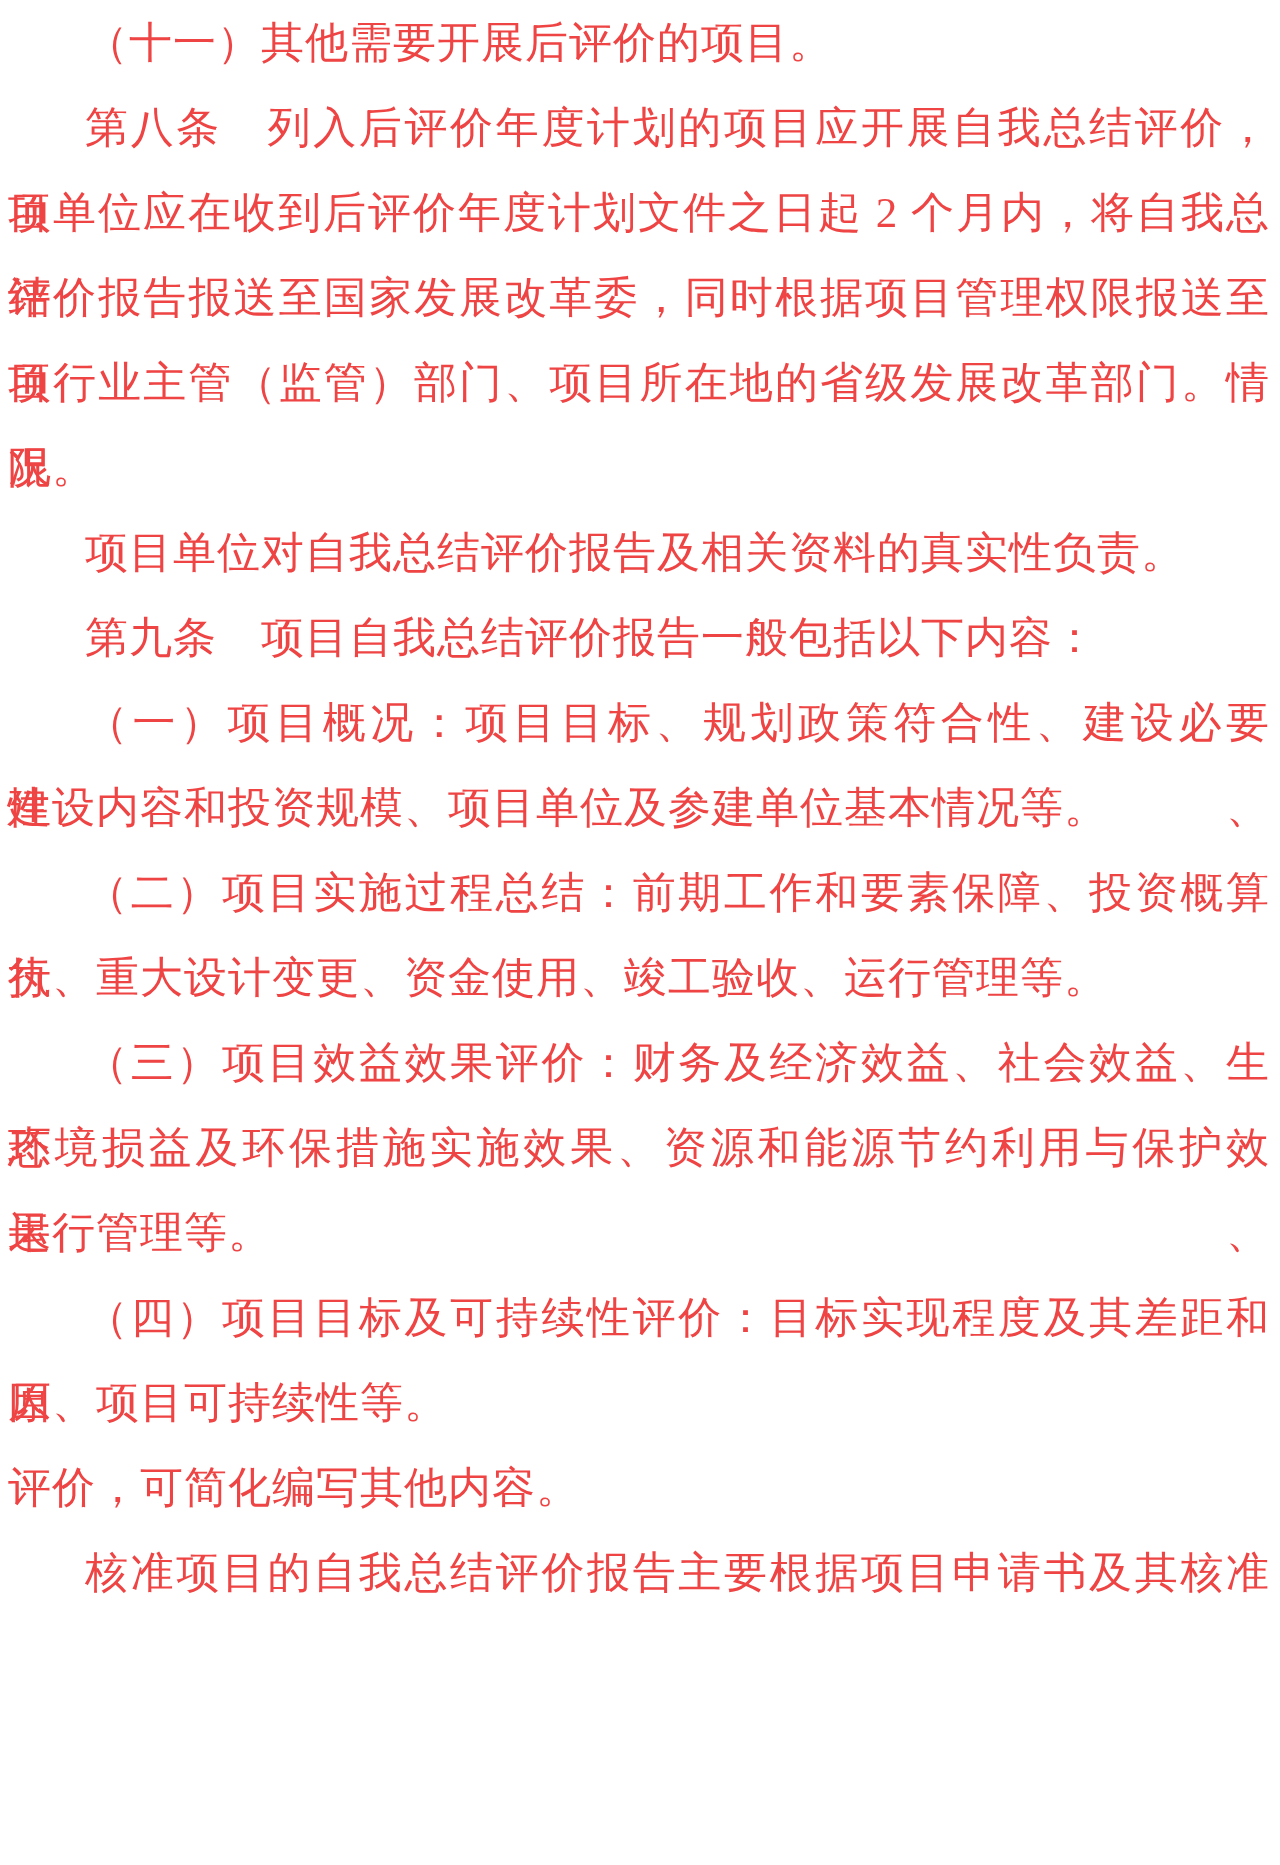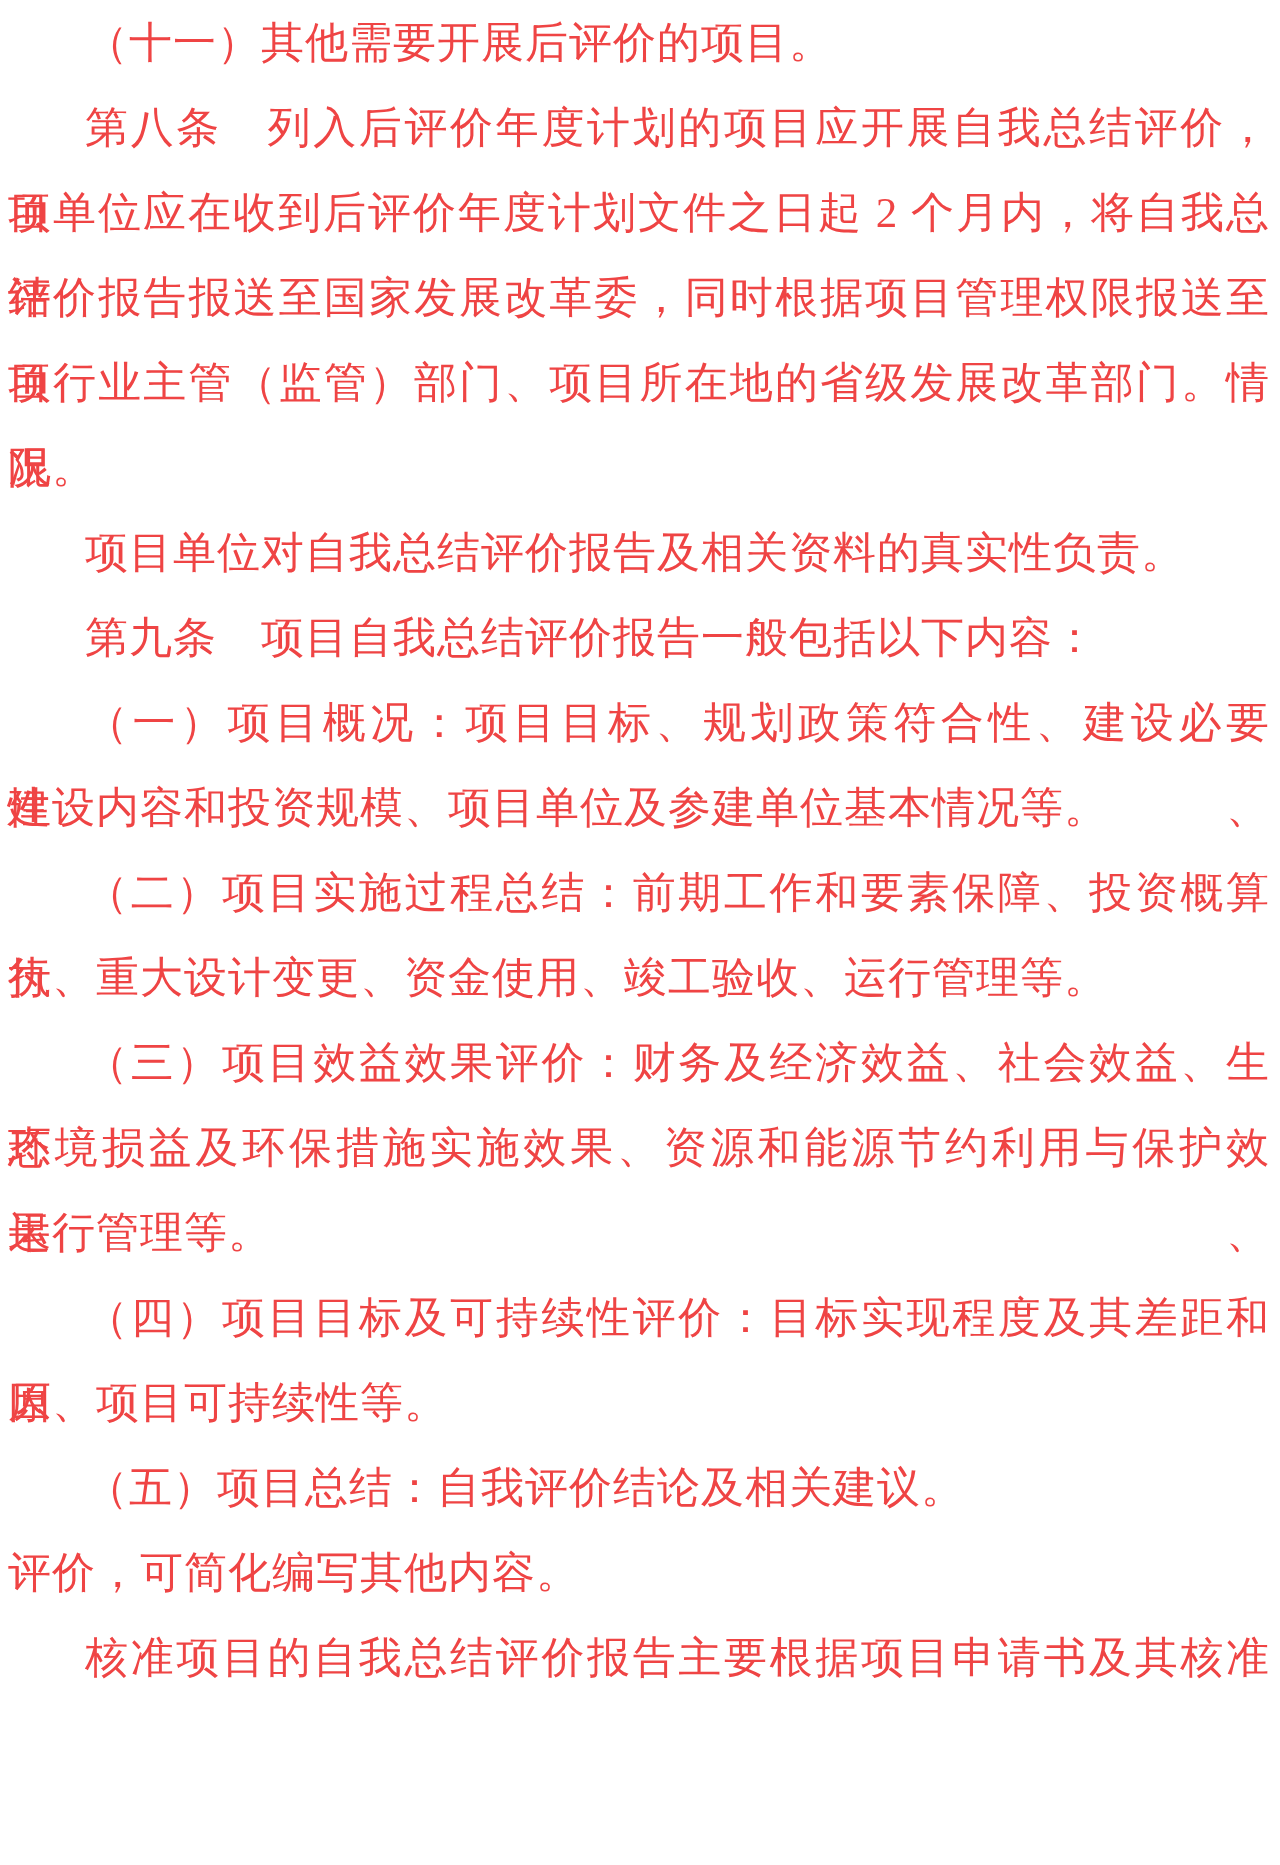--- a/index.html
+++ b/index.html
@@ -52,17 +52,16 @@
     <div class="line indent">第九条　项目自我总结评价报告一般包括以下内容：</div>
     <div class="line indent justify">（一）项目概况：项目目标、规划政策符合性、建设必要性、</div>
     <div class="line">建设内容和投资规模、项目单位及参建单位基本情况等。</div>
     <div class="line indent justify">（二）项目实施过程总结：前期工作和要素保障、投资概算执</div>
     <div class="line">行、重大设计变更、资金使用、竣工验收、运行管理等。</div>
     <div class="line indent justify">（三）项目效益效果评价：财务及经济效益、社会效益、生态</div>
     <div class="line justify">环境损益及环保措施实施效果、资源和能源节约利用与保护效果、</div>
     <div class="line">运行管理等。</div>
     <div class="line indent justify">（四）项目目标及可持续性评价：目标实现程度及其差距和原</div>
     <div class="line">因、项目可持续性等。</div>
-    <div class="line indent">（五）项目总结：自我评价结论及相关建议。</div>
     <div class="line">评价，可简化编写其他内容。</div>
     <div class="line indent justify">核准项目的自我总结评价报告主要根据项目申请书及其核准</div>
   </div>
 </div>
 
 </body></html>

